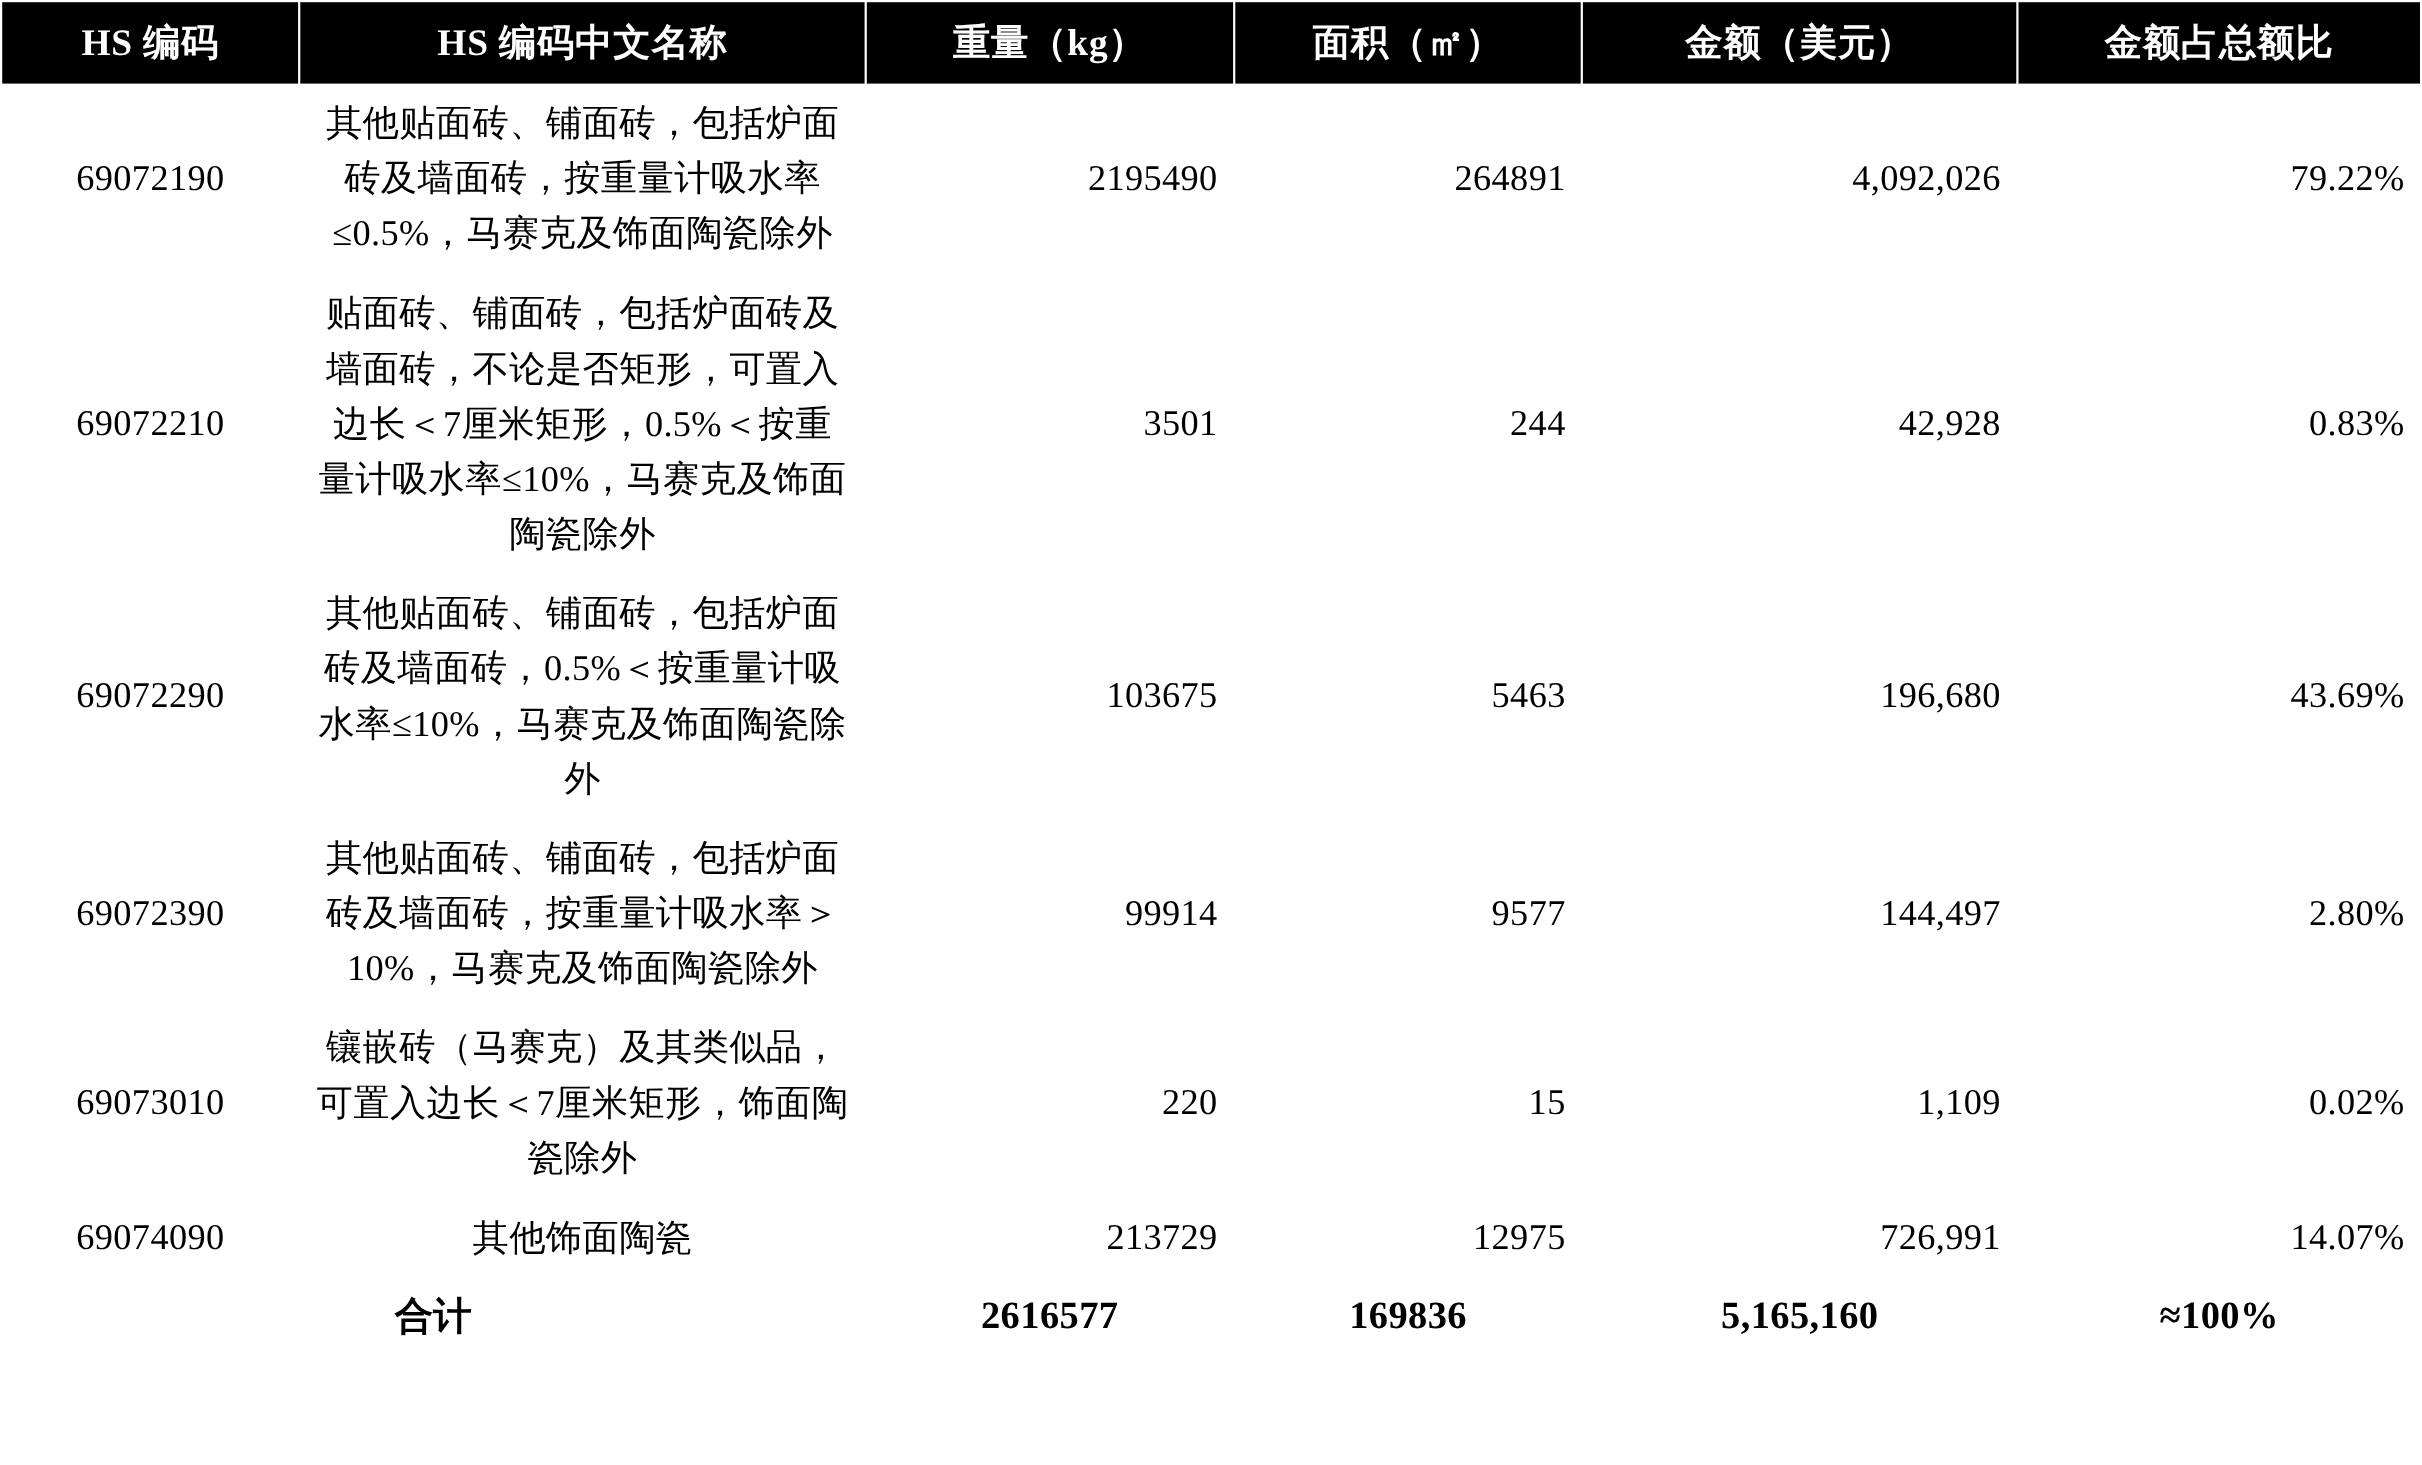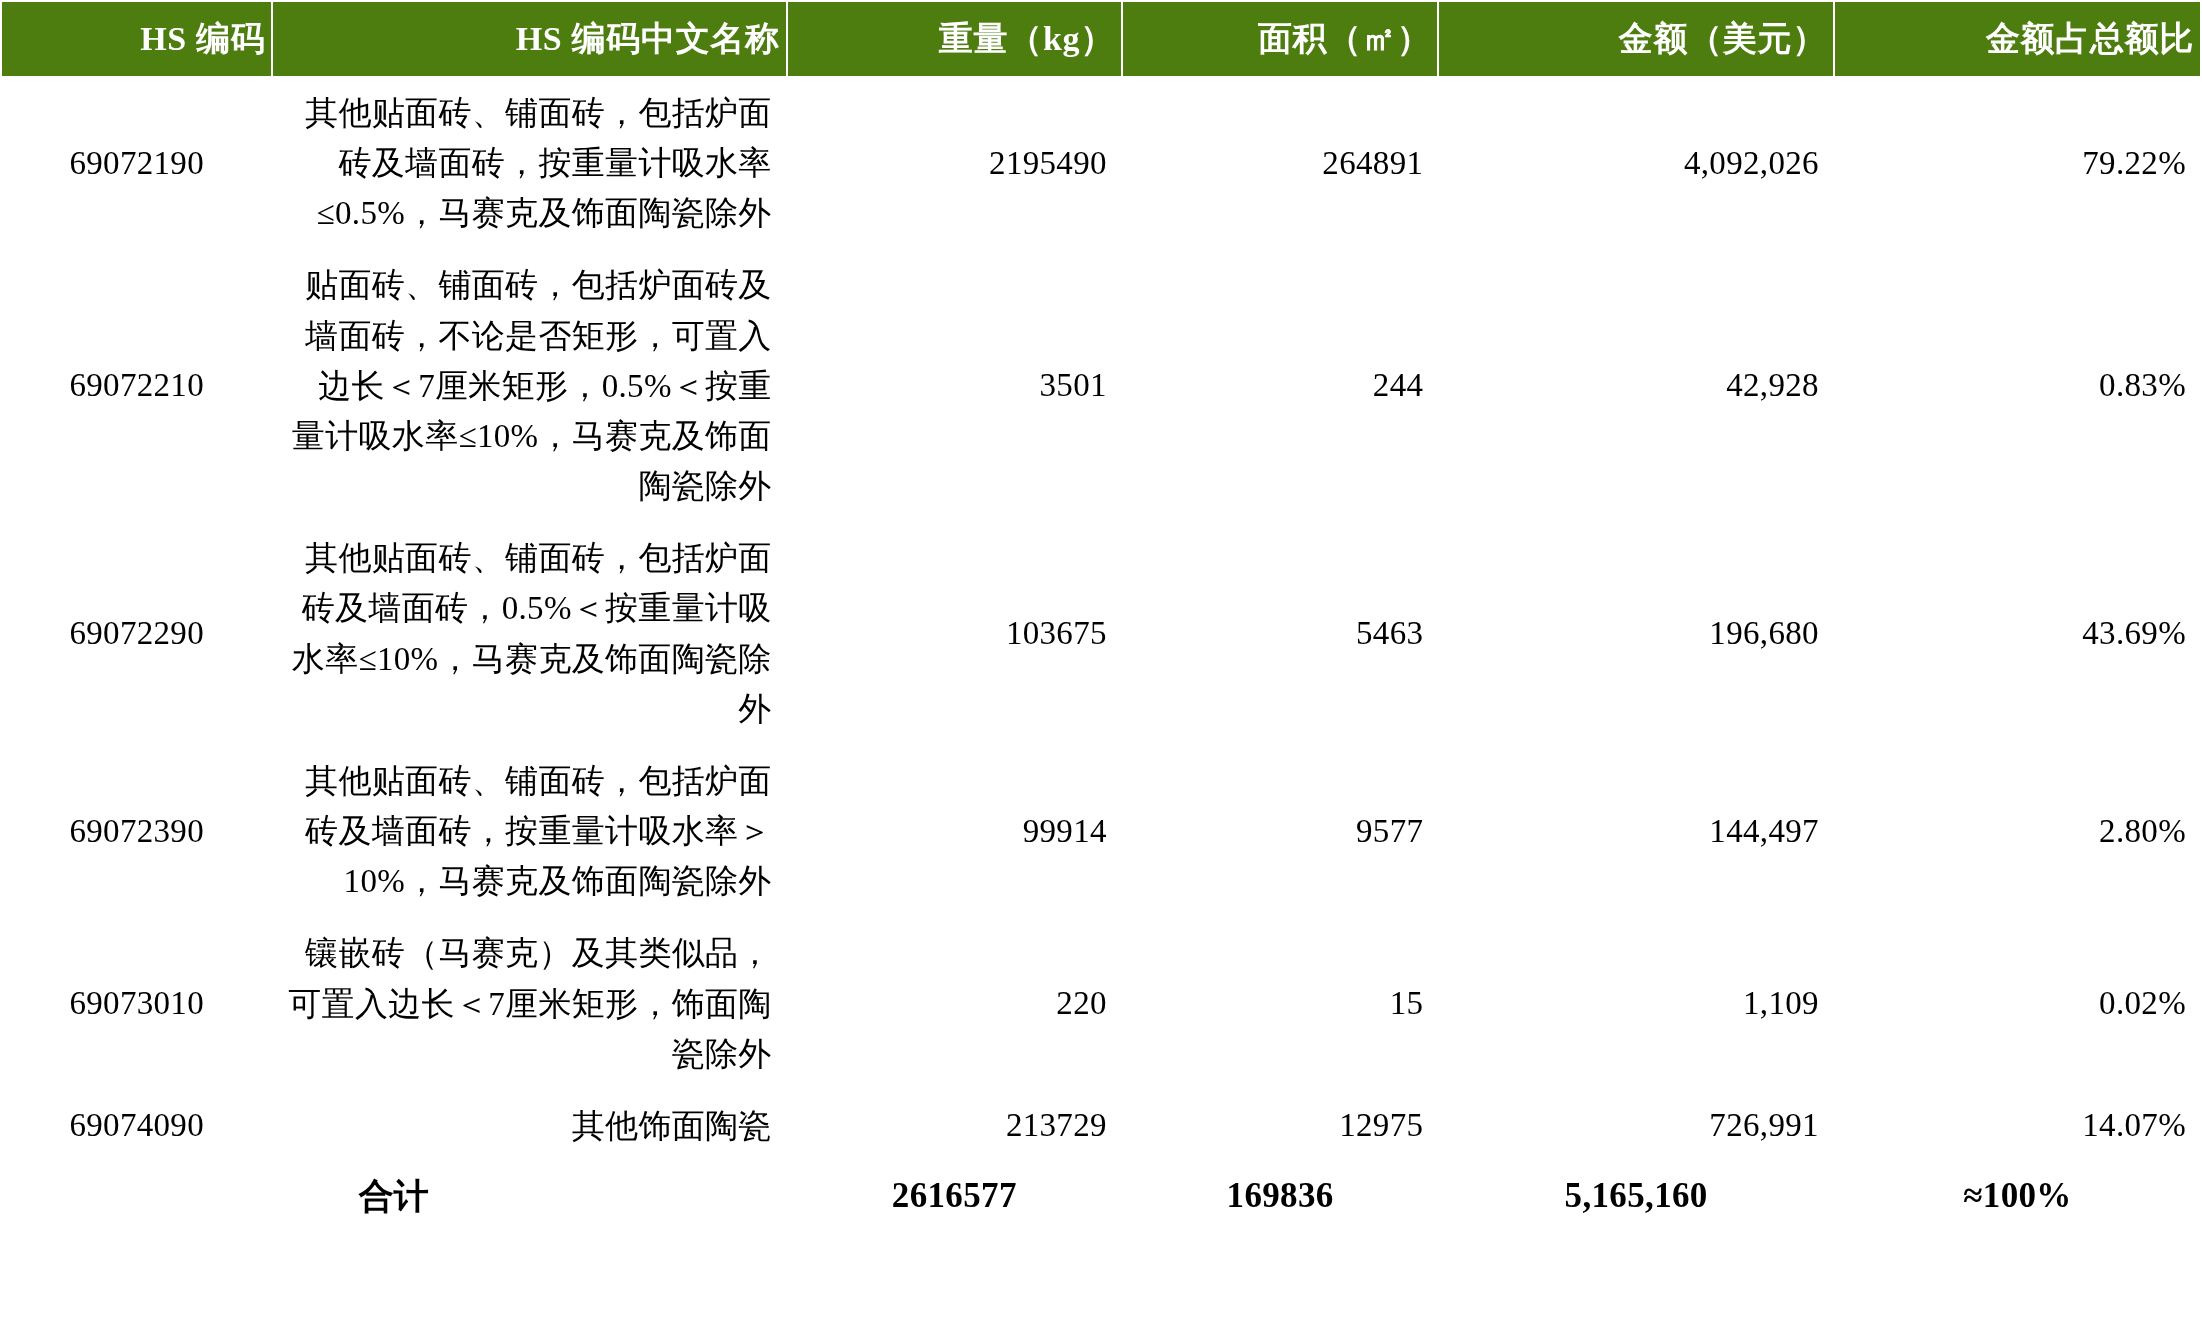--- a/index.html
+++ b/index.html
@@ -43,43 +43,43 @@
     border-collapse: collapse;
     width: 2202px;
     table-layout: fixed;
   }
   table.hs-table th,
   table.hs-table td {
     border: 2px solid #ffffff;
     vertical-align: middle;
   }
   thead th {
-    background: #4d7c0f;
+    background: #000000;
     color: #ffffff;
     font-size: 34px;
     font-weight: bold;
-    text-align: right;
+    text-align: center;
     height: 66px;
     padding: 4px 6px;
     letter-spacing: 0.02em;
   }
   tbody td {
     border: 2px solid #1A7BC4;
     background: #ffffff;
     font-size: 33px;
     color: #000000;
     padding: 10px 14px;
   }
   td.code {
     text-align: center;
     font-family: "Liberation Serif", serif;
     letter-spacing: 0.01em;
   }
   td.desc {
-    text-align: right;
+    text-align: center;
     line-height: 1.52;
     letter-spacing: 0.01em;
   }
   td.num {
     text-align: right;
     letter-spacing: 0.01em;
   }
   tr.total td {
     font-weight: bold;
     font-size: 35px;

